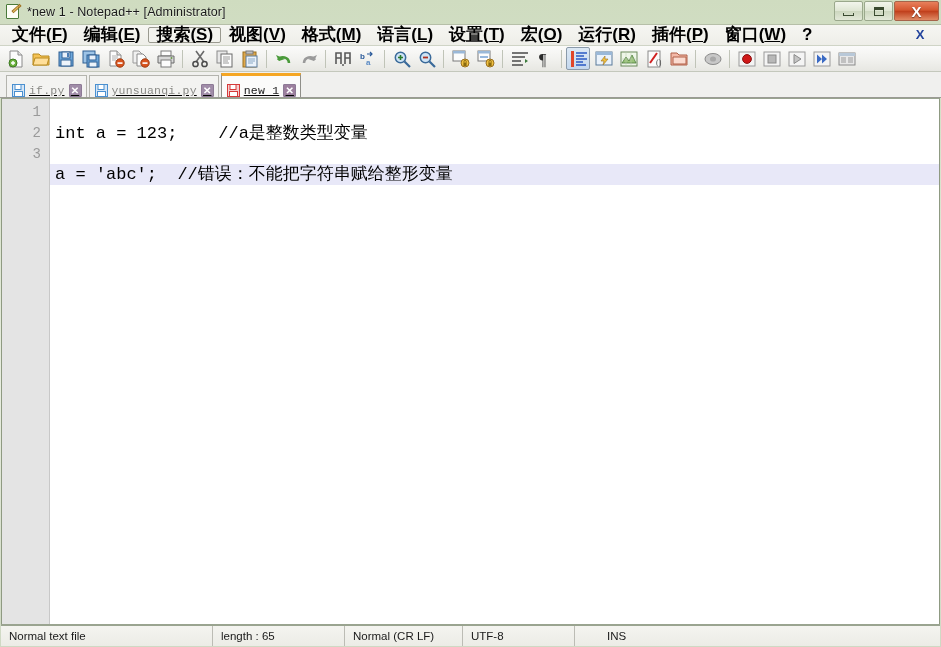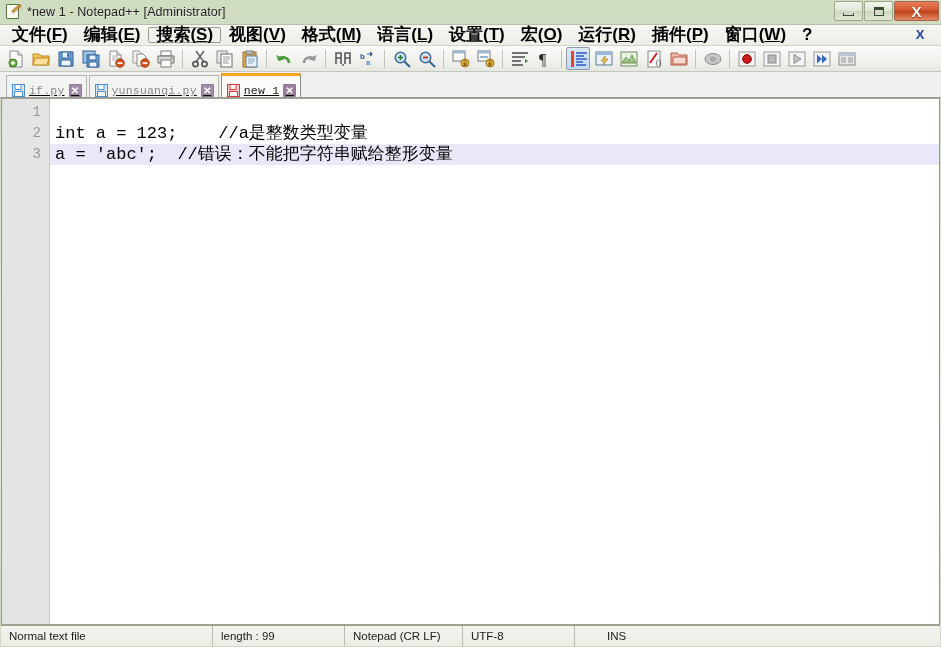--- a/index.html
+++ b/index.html
@@ -228,21 +228,21 @@
   }
   .codeline {
     font-family: "Liberation Mono", monospace;
     font-size: 17px;
     line-height: 21px;
     color: #000000;
     white-space: pre;
     padding-left: 5px;
     height: 21px;
   }
-  .codeline.current { background: #e8e8f8; }
+  .codeline.current { background: #e8e8f8; margin-top: 20px; }
 
   
   .statusbar {
     height: 22px; flex: 0 0 22px;
     background: linear-gradient(to bottom, #f4f4f0 0%, #ececE6 100%);
     border-top: 2px solid #9aa490;
     display: flex; align-items: center;
     font-size: 11.5px; color: #1a1a1a;
     margin: 0 1px 1px 1px;
     justify-content: center;
@@ -573,20 +573,20 @@
     <div class="codearea" id="codearea">
         <div class="codeline"> </div>
         <div class="codeline">int a = 123;    //a是整数类型变量</div>
         <div class="codeline current">a = 'abc';  //错误：不能把字符串赋给整形变量</div>
       </div>
   </div>
 
   <div class="statusbar">
     <div class="sb-cell c0">Normal text file</div>
     <div class="sb-cell c1">
-      <span>length : 99</span>
+      <span>length : 65</span>
     </div>
-    <div class="sb-cell c3">Notepad (CR LF)</div>
+    <div class="sb-cell c3">Normal (CR LF)</div>
     <div class="sb-cell c4">UTF-8</div>
     <div class="sb-cell c5">INS</div>
   </div>
 
 </div>
 
 </body></html>

